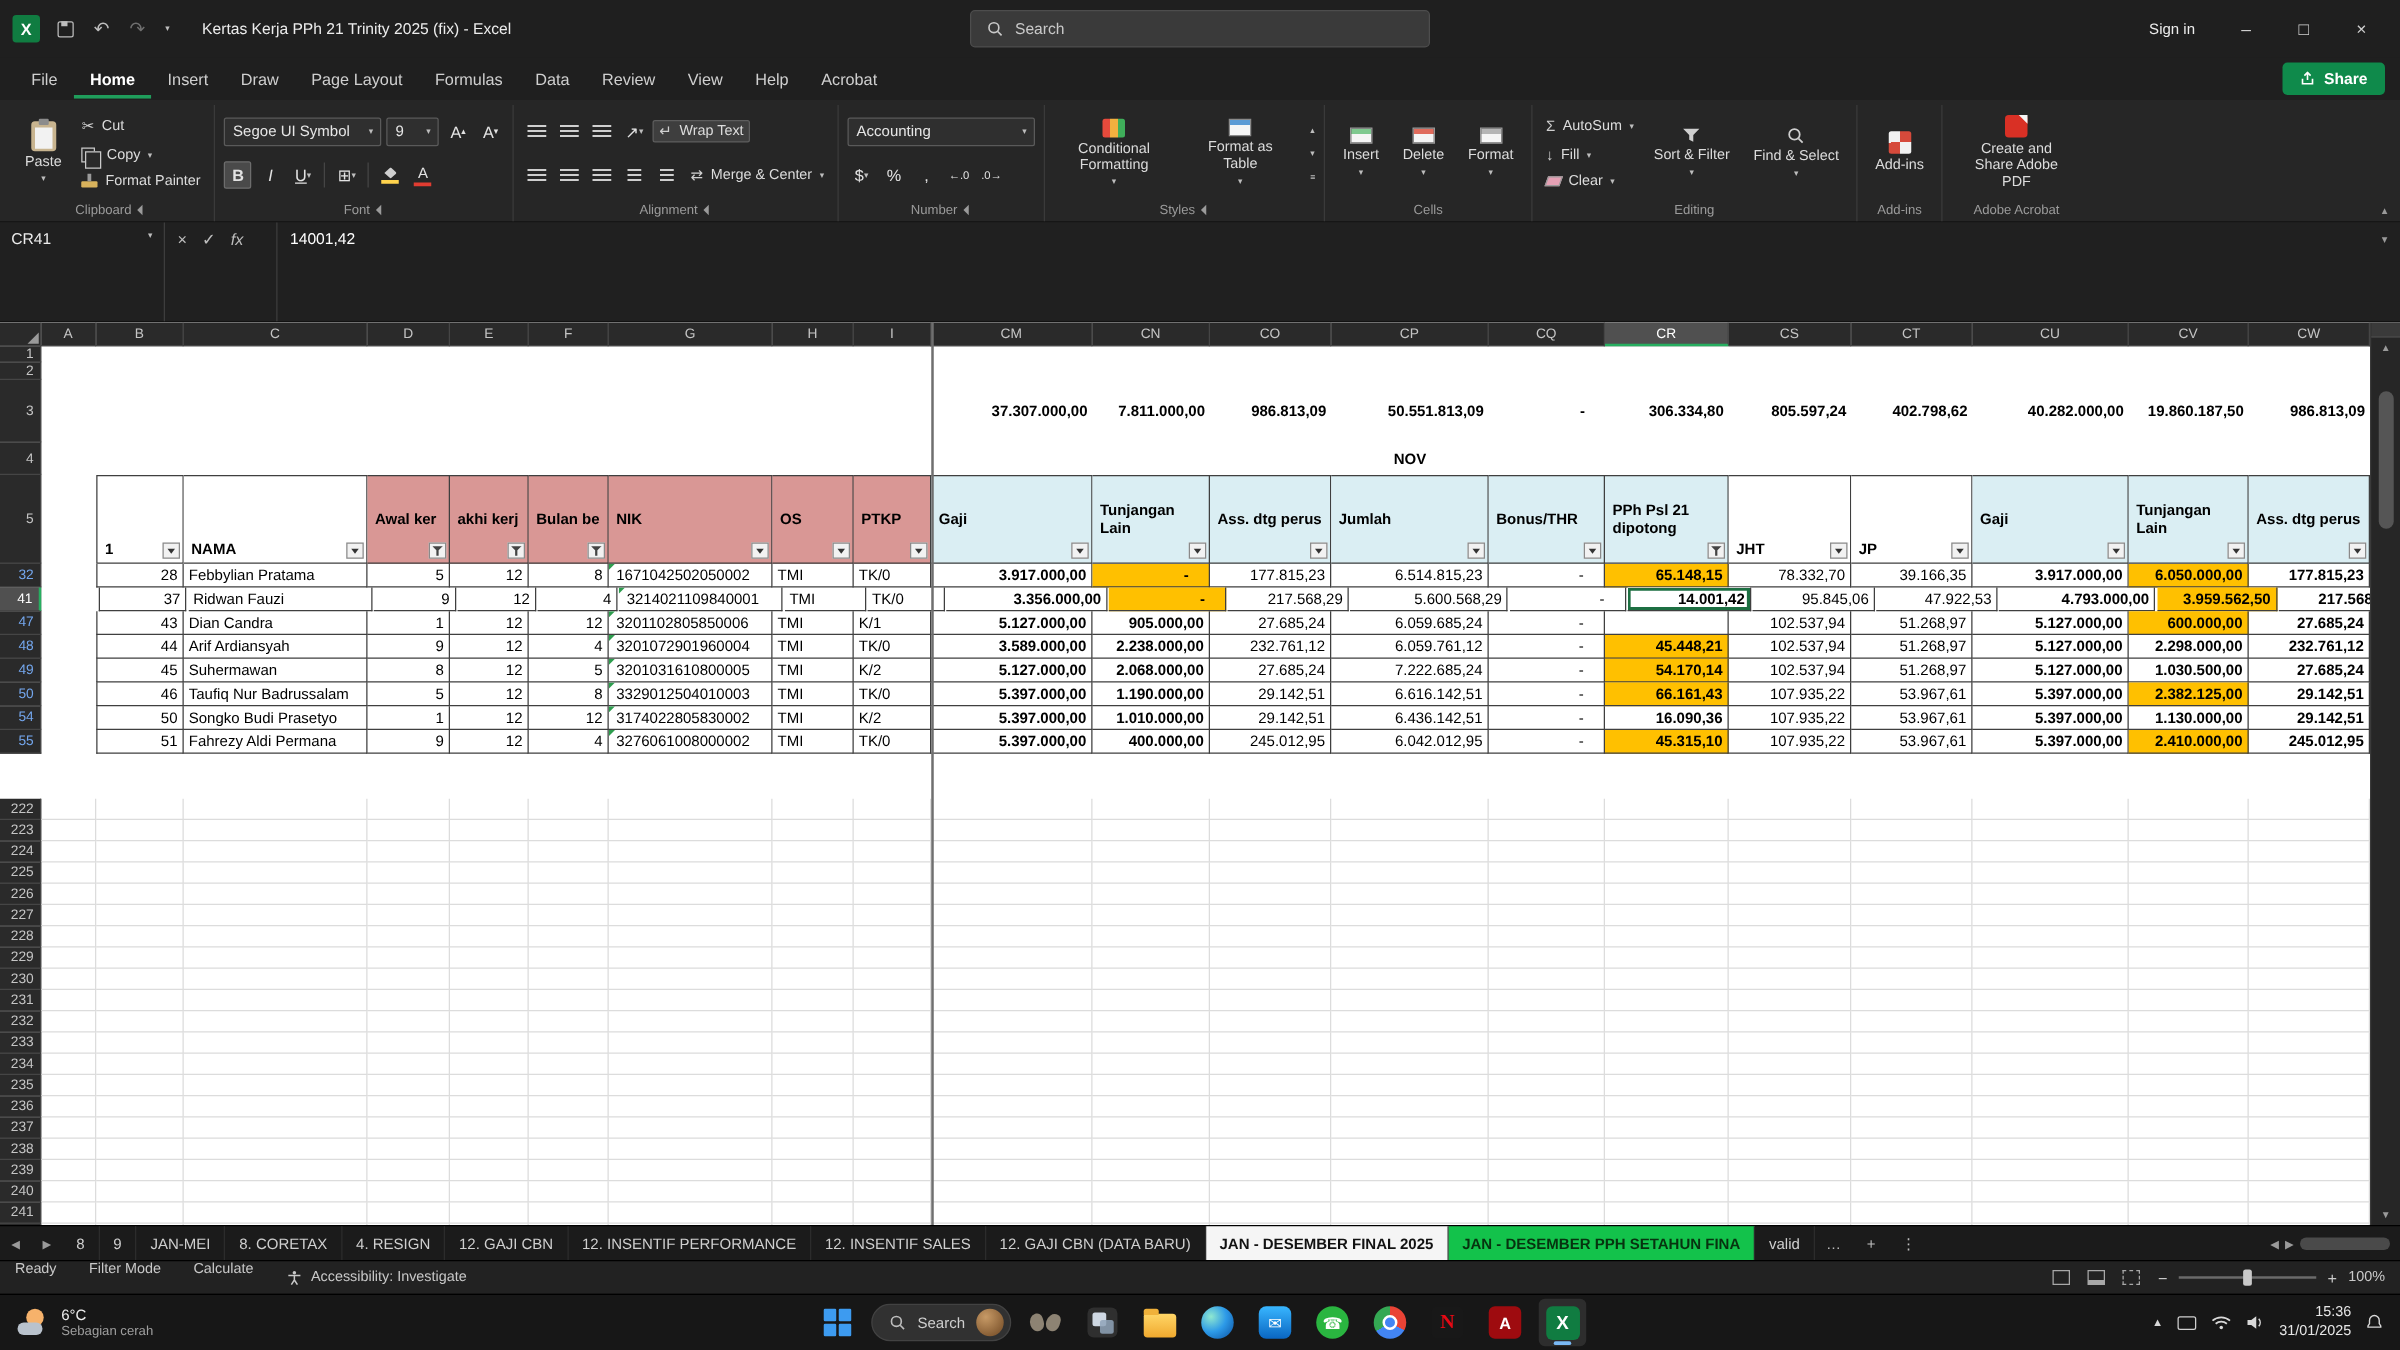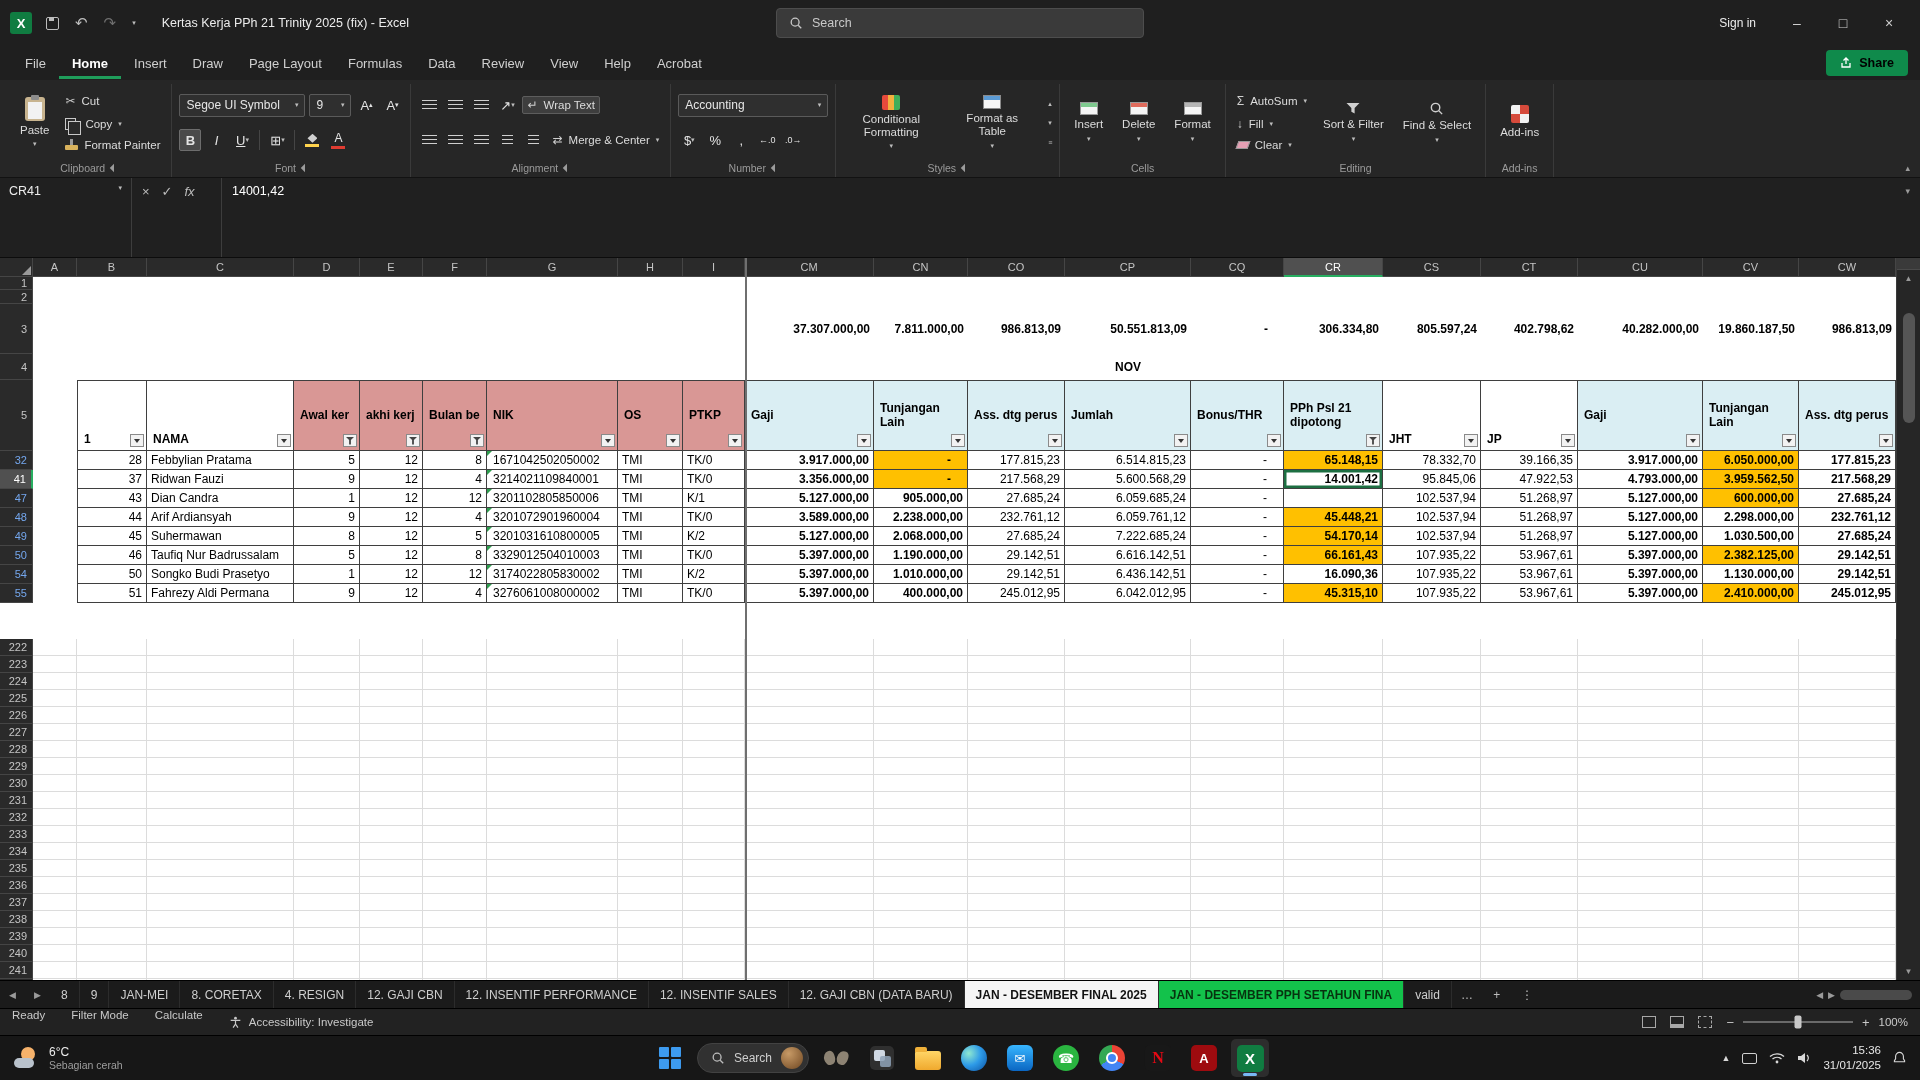--- a/index.html
+++ b/index.html
@@ -17,21 +17,21 @@
 .title-text{margin-left:26px;font-size:12.5px;color:#ececec;white-space:nowrap}
 .tb-search{position:absolute;left:50%;top:8px;transform:translateX(-50%);width:368px;height:30px;background:#3a3a3a;border:1px solid #4d4d4d;border-radius:4px;display:flex;align-items:center;gap:9px;padding:0 12px;color:#c9c9c9;font-size:12.5px}
 .tb-right{margin-left:auto;display:flex;align-items:center;gap:4px}
 .signin{font-size:12px;padding:6px 16px;color:#ececec}
 .wbtn{width:42px;height:34px;display:flex;align-items:center;justify-content:center;color:#cfcfcf;font-size:14px}
 
 
 .menubar{height:34px;display:flex;align-items:center;padding:0 12px;background:#1f1f1f}
 .mtab{padding:8px 13px;font-size:13px;color:#cfcfcf;border-radius:4px 4px 0 0;white-space:nowrap}
 .mtab.active{color:#fff;font-weight:bold;box-shadow:inset 0 -3px 0 #1f9d5b}
-.share-btn{margin-left:auto;background:#0f8a4b;color:#000000;font-size:12.5px;font-weight:bold;padding:6px 14px;border-radius:4px;display:flex;gap:7px;align-items:center}
+.share-btn{margin-left:auto;background:#0f8a4b;color:#ffffff;font-size:12.5px;font-weight:bold;padding:6px 14px;border-radius:4px;display:flex;gap:7px;align-items:center}
 
 
 .ribbon{height:98px;background:#262626;display:flex;padding:4px 4px 0 6px;border-bottom:1px solid #121212;position:relative}
 .rgroup{display:flex;flex-direction:column;padding:2px 7px 0;border-right:1px solid #3a3a3a}
 .rbody{flex:1;display:flex;gap:5px;align-items:stretch}
 .rlabel{height:18px;display:flex;align-items:center;justify-content:center;gap:6px;font-size:10.5px;color:#9b9b9b}
 .launch{width:0;height:0;border-top:6px solid transparent;border-left:6px solid #9b9b9b;transform:rotate(45deg)}
 .bigbtn{display:flex;flex-direction:column;align-items:center;justify-content:center;gap:3px;padding:2px 7px;font-size:11.5px;color:#dcdcdc;text-align:center;line-height:1.15;border-radius:3px;max-width:96px}
 .smbtn{display:flex;align-items:center;gap:6px;font-size:11.5px;color:#dcdcdc;padding:1px 4px;white-space:nowrap}
 .smbtn.active{background:#3e3e3e;border:1px solid #5d5d5d;border-radius:2px}
@@ -468,20 +468,31 @@
         <div class="bigbtn">
             <span class="ic-addin"></span>
             <span>Add-ins</span>
           </div>
       </div>
       <div class="rlabel">
           <span>Add-ins</span>
         </div>
     </div>
 
+    <div class="rgroup" style="border-right:none">
+      <div class="rbody">
+        <div class="bigbtn" style="max-width:104px">
+            <span class="ic-pdf"></span>
+            <span>Create and Share Adobe PDF</span>
+          </div>
+      </div>
+      <div class="rlabel">
+          <span>Adobe Acrobat</span>
+        </div>
+    </div>
 
     <div class="ribbon-collapse">▴</div>
   </div>
 
   <div class="formulabar">
     <div class="namebox">
       <span>CR41</span>
       <span class="caret">▾</span>
     </div>
     <div class="fbbtns">
@@ -746,21 +757,21 @@
           <div class="cell tb num" style="width: 97px;">177.815,23</div>
           <div class="cell tb num" style="width: 126px;">6.514.815,23</div>
           <div class="cell tb num dash" style="width: 93px;">-</div>
           <div class="cell tb num bold orange bold" style="width: 99px;">65.148,15</div>
           <div class="cell tb num" style="width: 98px;">78.332,70</div>
           <div class="cell tb num" style="width: 97px;">39.166,35</div>
           <div class="cell tb num bold" style="width: 125px;">3.917.000,00</div>
           <div class="cell tb num bold orange bold" style="width: 96px;">6.050.000,00</div>
           <div class="cell tb num bold" style="width: 97px;">177.815,23</div>
         </div>
-        <div class="grow" style="height: 19px;">
+        <div class="grow" style="height: 19px; justify-content: space-between;">
           <div class="rowhdr sel">41</div>
           <div class="cell plain" style="width: 44px;"></div>
           <div class="cell tb first-tb num" style="width: 70px;">37</div>
           <div class="cell tb left" style="width: 147px;">Ridwan Fauzi</div>
           <div class="cell tb num" style="width: 66px;">9</div>
           <div class="cell tb num" style="width: 63px;">12</div>
           <div class="cell tb num" style="width: 64px;">4</div>
           <div class="cell tb left nik" style="width: 131px;">3214021109840001</div>
           <div class="cell tb left" style="width: 65px;">TMI</div>
           <div class="cell tb left" style="width: 62px;">TK/0</div>

